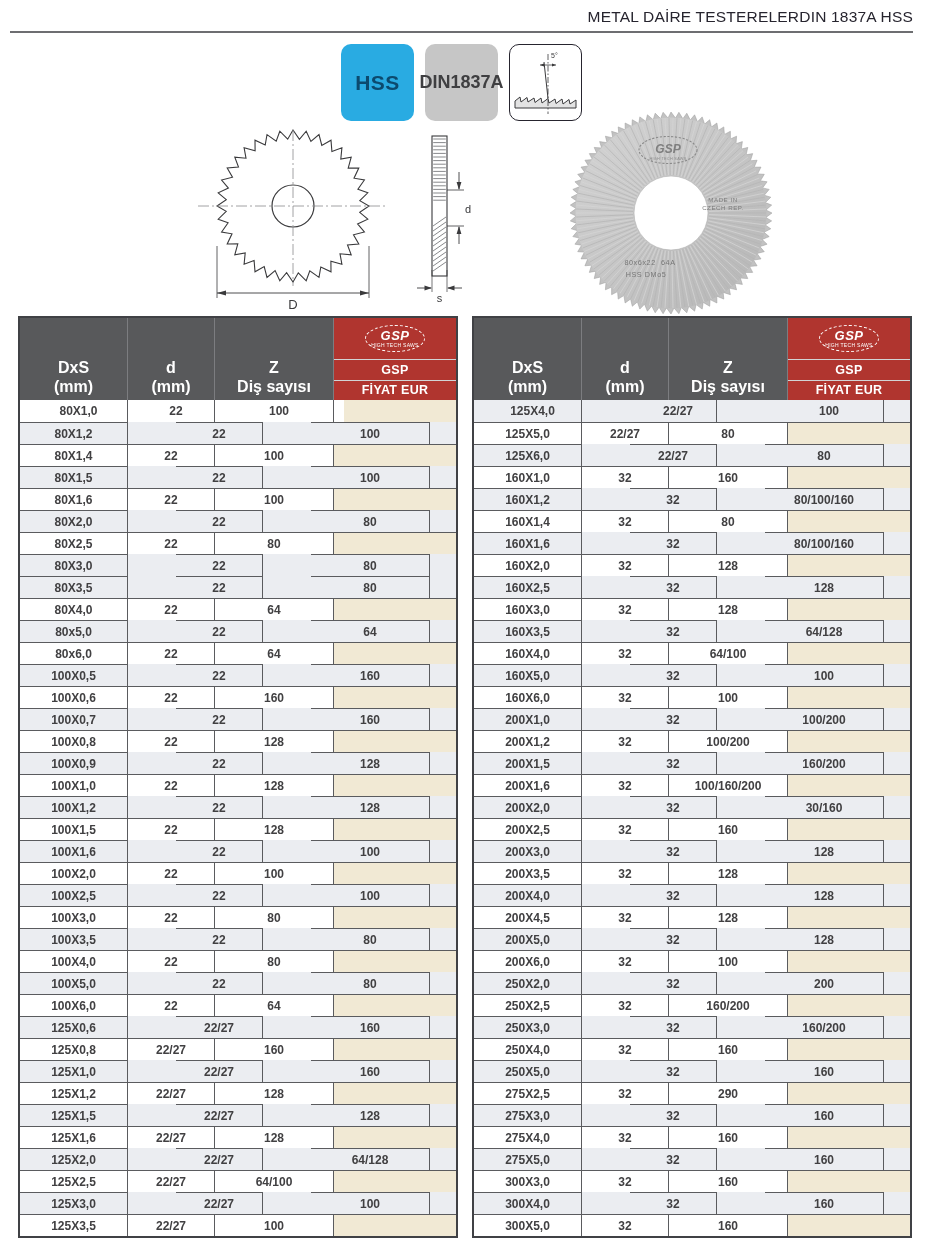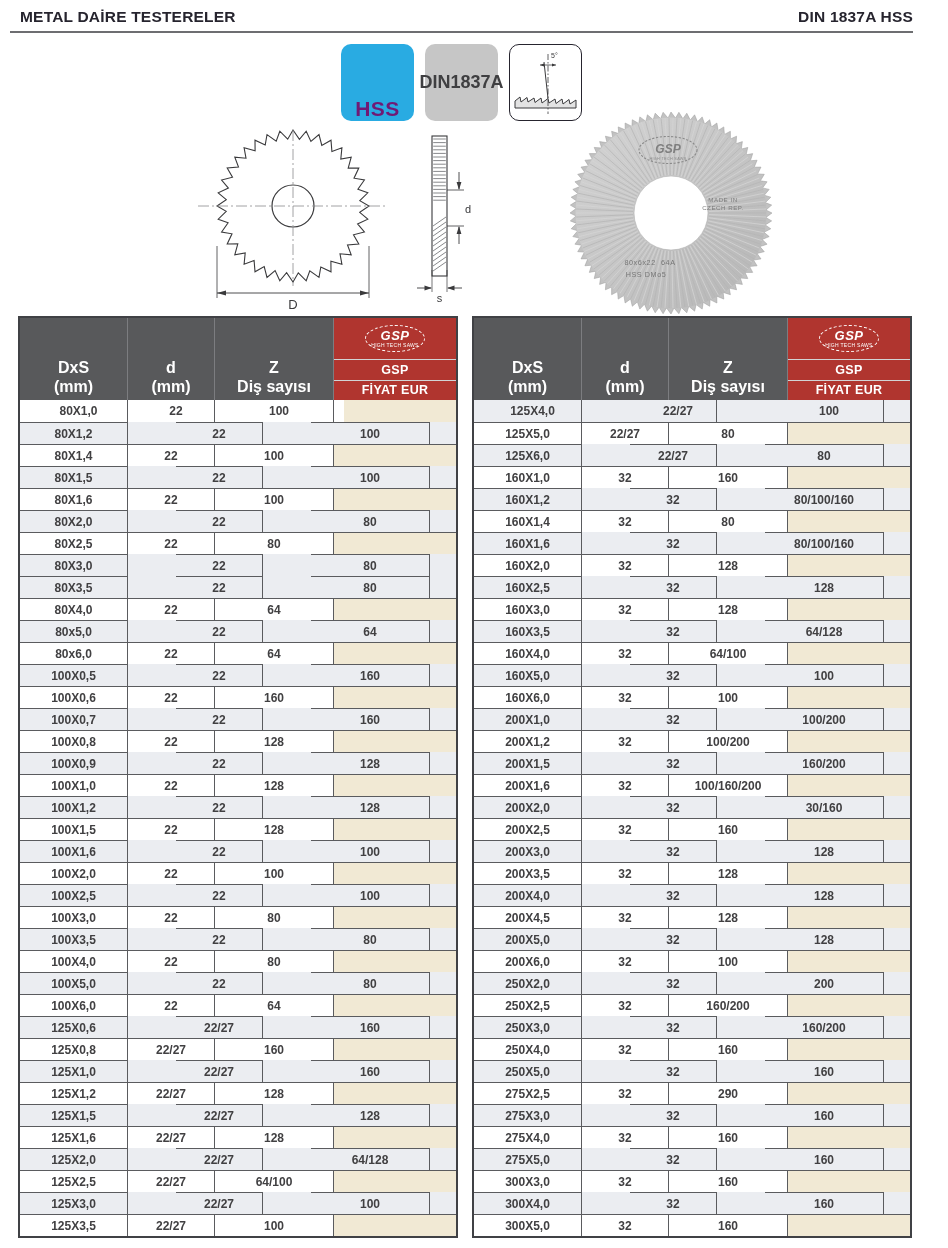--- a/index.html
+++ b/index.html
@@ -2,29 +2,29 @@
 <html><head>
 <meta charset="utf-8">
 <style>
   * { margin:0; padding:0; box-sizing:border-box; }
   body { background:#fff; }
   .page { position:relative; width:948px; height:1248px; background:#fff;
           font-family:"Liberation Sans", sans-serif; overflow:hidden; }
 
   
   .topbar { position:absolute; top:8px; left:20px; right:35px;
-            display:flex; justify-content:space-between;
-            font-weight:bold; font-size:15.5px; color:#26242e; letter-spacing:.2px; }
+            display:flex; justify-content:flex-end;
+            font-weight:normal; font-size:15.5px; color:#26242e; letter-spacing:.2px; }
   .rule { position:absolute; top:31px; left:10px; width:903px; height:2px; background:#6d6e71; }
 
   
   .badges { position:absolute; top:44px; left:341px; display:flex; gap:11px; }
   .badge { width:73px; height:77px; border-radius:10px;
            display:flex; align-items:center; justify-content:center; }
-  .badge-hss { background:#29abe2; color:#701a75; font-size:21px; font-weight:bold; letter-spacing:.5px;align-items:flex-end; }
+  .badge-hss { background:#29abe2; color:#0c4a6e; font-size:21px; font-weight:bold; letter-spacing:.5px; }
   .badge-din { background:#c6c6c6; color:#3f3f41; font-size:18px; font-weight:bold;
                flex-direction:row; line-height:1.15; }
   .badge-tooth { background:#fff; border:1.6px solid #26242e; }
   .badge-tooth svg { width:66px; height:70px; }
 
   .drawing { position:absolute; left:180px; top:128px; }
   .photo   { position:absolute; left:553px; top:110px; }
 
   
   .tables { position:absolute; top:316px; left:18px; display:flex; gap:14px; }

